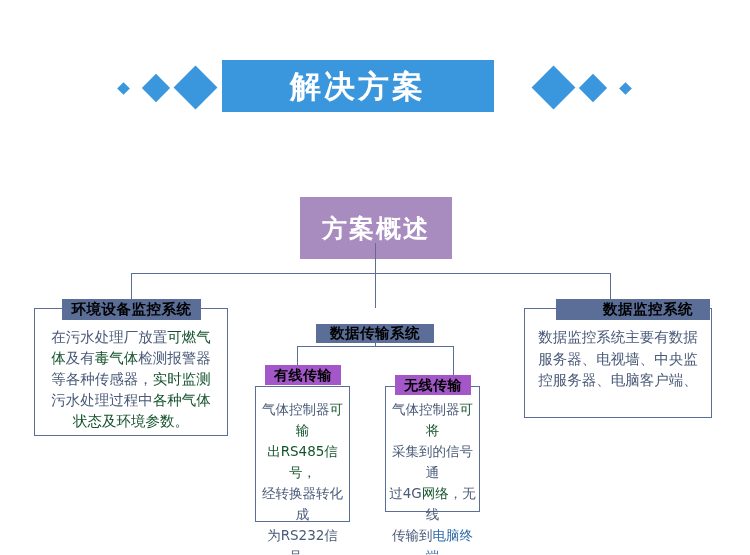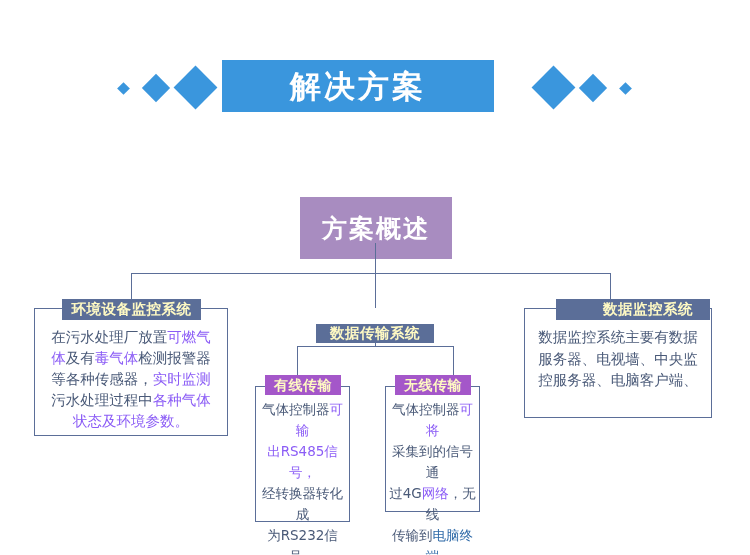--- a/index.html
+++ b/index.html
@@ -35,32 +35,32 @@
   .lnv{width:1px;}
   .lnh{height:1px;}
 
   
   .card{
     position:absolute;border:1px solid #5b6e98;background:#ffffff;
     box-sizing:border-box;
   }
   .badge{
     position:absolute;display:flex;align-items:center;justify-content:center;
-    color:#fef9c3;font-weight:bold;line-height:1;white-space:nowrap;
+    color:#000000;font-weight:bold;line-height:1;white-space:nowrap;
     z-index:3;
   }
   .badge.blue{background:#5b6e98;}
   .badge.purple{background:#a457c9;}
 
   .body{
     position:absolute;box-sizing:border-box;
     color:#4a5a78;text-align:center;
   }
   .body p{margin:0;}
-  .hl{color:#8b5cf6;}
+  .hl{color:#14532d;}
   .hl2{color:#2f6aa8;}
 
   
   .n1 .body{font-size:14.5px;line-height:21px;letter-spacing:0px;}
   .n3 .body{font-size:14.5px;line-height:21.5px;}
   .sub .body{font-size:13.5px;line-height:21px;}
 </style>
 </head>
 <body>
 
@@ -120,21 +120,21 @@
     </div>
   </div>
 
   <div class="ln lnv" style="left:375px;top:327px;height:19px;"></div>
   <div class="ln lnh" style="left:297px;top:346px;width:157px;"></div>
   <div class="ln lnv" style="left:297px;top:346px;height:32px;"></div>
   <div class="ln lnv" style="left:453px;top:346px;height:32px;"></div>
 
   <div class="sub">
     <div class="card" style="left:255px;top:386px;width:95px;height:136px;"></div>
-    <div class="badge purple" style="left:265px;top:375px;width:76px;height:20px;font-size:14px;letter-spacing:.5px;">
+    <div class="badge purple" style="left:265px;top:365px;width:76px;height:20px;font-size:14px;letter-spacing:.5px;">
       <span>有线传输</span>
     </div>
     <div class="body" style="left:256px;top:399px;width:93px;">
       <p>气体控制器<span class="hl">可输</span></p>
       <p><span class="hl">出RS485信号，</span></p>
       <p>经转换器转化成</p>
       <p>为RS232信号，</p>
 
     </div>
   </div>

